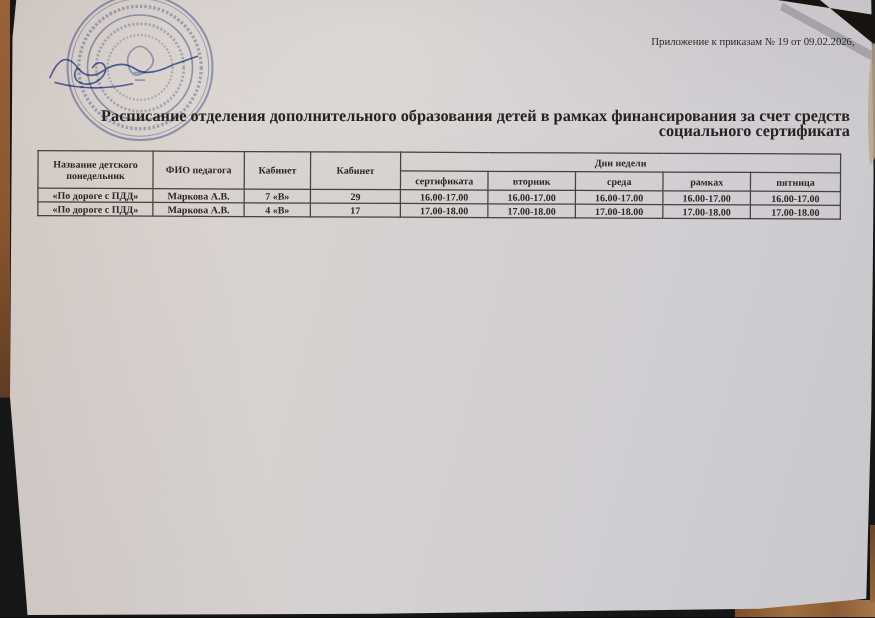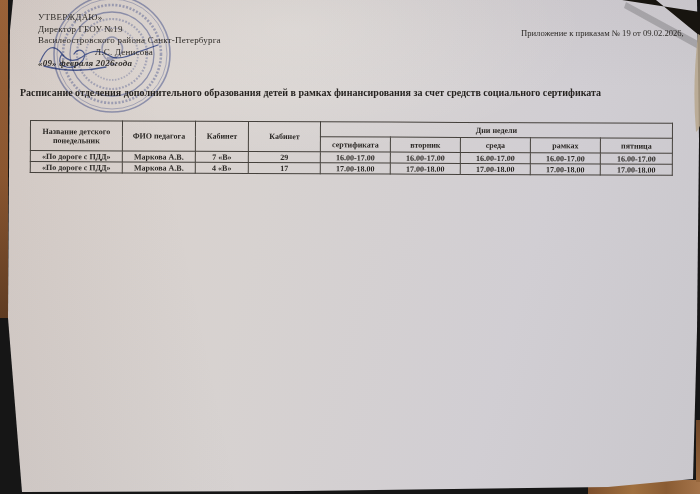--- a/index.html
+++ b/index.html
@@ -23,22 +23,22 @@
          background:radial-gradient(ellipse 420px 180px at 42% 6%,rgba(255,252,245,.22),rgba(255,255,255,0) 70%),
                     linear-gradient(to bottom,rgba(120,110,118,.07),rgba(255,255,255,0) 18%),
                     linear-gradient(258deg,rgba(255,255,255,0) 70%,rgba(96,90,100,.10) 100%);}
   
   .approval{position:absolute;left:38px;top:12px;font-size:9px;line-height:11.6px;
             color:var(--ink,#2e2b28);letter-spacing:.2px;}
   .approval .sig-line{padding-left:57px;}
   .approval .date-line{font-weight:bold;font-style:italic;}
   .annex{position:absolute;left:521px;top:28px;font-size:8.6px;line-height:11px;
          color:var(--ink,#2e2b28);}
-  .doc-title{position:absolute;left:20px;top:87px;width:660px;text-align:left;
-             font-weight:bold;font-size:10px;line-height:12px;color:#262320;}
+  .doc-title{position:absolute;left:20px;top:87px;width:660px;text-align:right;
+             font-weight:bold;font-size:13px;line-height:12px;color:#262320;}
   
   table.schedule{position:absolute;left:30px;top:120px;width:642px;
                  border-collapse:collapse;table-layout:fixed;
                  transform:rotate(.25deg);transform-origin:0 0;
                  font-size:8px;font-weight:bold;color:#2a2724;}
   table.schedule th,table.schedule td{border:1px solid var(--table-border,#45413c);
                  text-align:center;vertical-align:middle;padding:0 1px;overflow:hidden;}
   table.schedule th{height:14px;font-size:8px;line-height:9px;}
   table.schedule td{height:10px;line-height:9px;}
   
@@ -71,27 +71,20 @@
     </svg>
 
     <svg class="signature-svg" width="200" height="50" viewBox="0 0 200 50" opacity="0.85">
       <g fill="none" stroke="#3d55a5" stroke-width="1.3" stroke-linecap="round">
         <path d="M12,36 q10,-24 22,-8 q8,11 20,3 q14,-10 26,-2 q10,7 30,-3 l20,-7"></path>
         <path d="M34,28 c-9,13 12,19 21,6 c5,-8 -4,-14 -9,-6"></path>
         <path d="M16,40 q30,8 62,1"></path>
       </g>
     </svg>
 
-    <div class="approval">
-      <div>УТВЕРЖДАЮ»</div>
-      <div>Директор ГБОУ №19</div>
-      <div>Василеостровского района Санкт-Петербурга</div>
-      <div class="sig-line">Л.С. Денисова</div>
-      <div class="date-line">«09» февраля 2026года</div>
-    </div>
 
     <div class="annex">
       <div>Приложение к приказам № 19 от 09.02.2026,</div>
     </div>
 
     <div class="doc-title">
       <div>Расписание отделения дополнительного образования детей в рамках финансирования за счет средств социального сертификата</div>
     </div>
 
     <table class="schedule">

